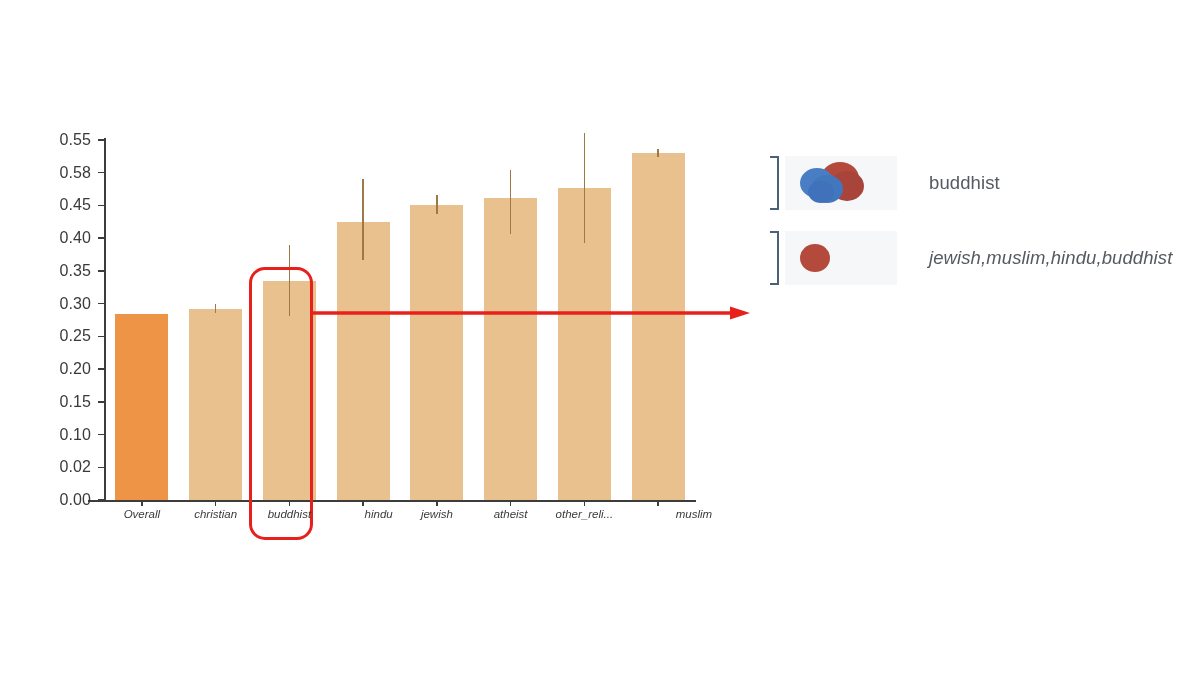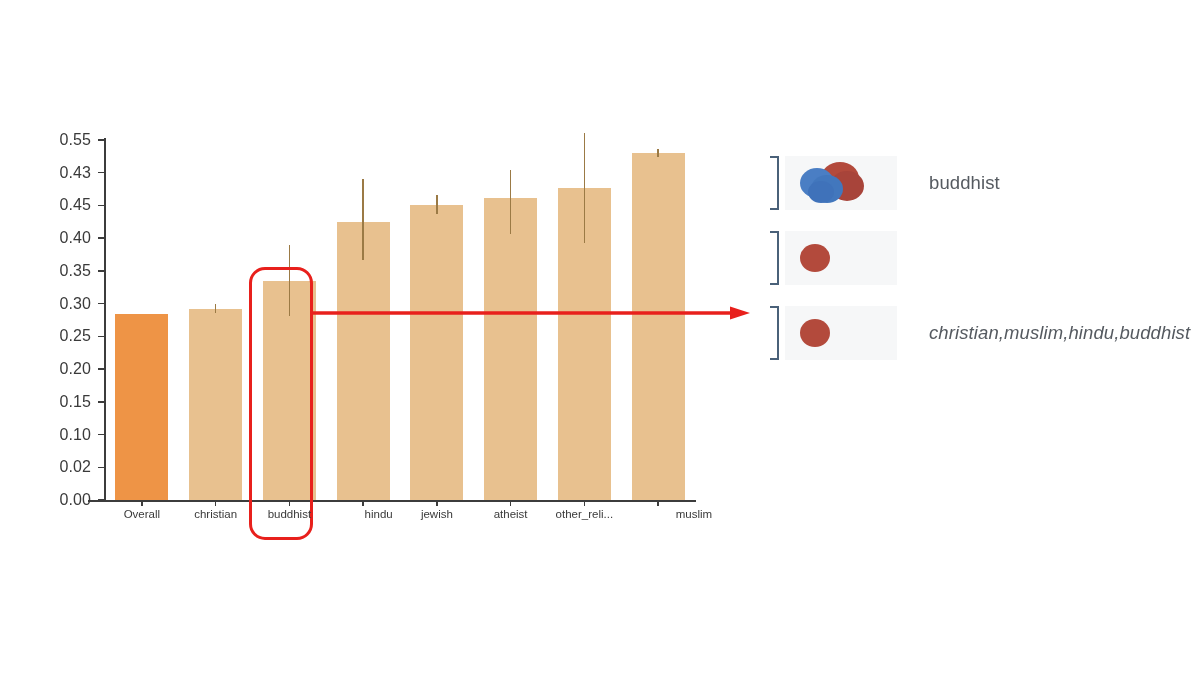--- a/index.html
+++ b/index.html
@@ -96,20 +96,21 @@
     height: 6px;
     background: #3c3c3c;
   }
   .x-label {
     position: absolute;
     top: 508px;
     transform: translateX(-50%);
     font-size: 11.5px;
     color: #3a3a3a;
     white-space: nowrap;
+    font-style: italic;
   }
 
   
   #annotation-box {
     position: absolute;
     left: 249px;
     top: 267px;
     width: 64px;
     height: 273px;
     border: 3px solid #e8201c;
@@ -208,21 +209,21 @@
       <div class="y-tick-label" style="top: 336.364px;">0.25</div>
       <div class="y-tick" style="top: 302.886px;"></div>
       <div class="y-tick-label" style="top: 303.636px;">0.30</div>
       <div class="y-tick" style="top: 270.159px;"></div>
       <div class="y-tick-label" style="top: 270.909px;">0.35</div>
       <div class="y-tick" style="top: 237.432px;"></div>
       <div class="y-tick-label" style="top: 238.182px;">0.40</div>
       <div class="y-tick" style="top: 204.705px;"></div>
       <div class="y-tick-label" style="top: 205.455px;">0.45</div>
       <div class="y-tick" style="top: 171.977px;"></div>
-      <div class="y-tick-label" style="top: 172.727px;">0.43</div>
+      <div class="y-tick-label" style="top: 172.727px;">0.58</div>
       <div class="y-tick" style="top: 139.25px;"></div>
       <div class="y-tick-label" style="top: 140px;">0.55</div>
     </div>
   <div id="plot-area">
       <div class="bar highlight" style="left: 10.325px; width: 53.1px; height: 185.891px; background: rgb(238, 148, 70);"></div>
       <div class="bar" style="left: 84.075px; width: 53.1px; height: 191.127px; background: rgb(232, 193, 143);"></div>
       <div class="errorbar" style="left: 109.825px; top: 163.636px; height: 9.16364px; background: rgb(155, 122, 69);"></div>
       <div class="bar" style="left: 157.825px; width: 53.1px; height: 218.618px; background: rgb(232, 193, 143);"></div>
       <div class="errorbar" style="left: 183.575px; top: 104.727px; height: 71.3455px; background: rgb(155, 122, 69);"></div>
       <div class="bar" style="left: 231.575px; width: 53.1px; height: 277.527px; background: rgb(232, 193, 143);"></div>
@@ -282,28 +283,18 @@
 
   <div class="legend-row">
     <div class="legend-bracket">
         <span></span>
       </div>
     <div class="legend-swatch">
       <svg viewBox="0 0 112 54" width="112" height="54">
         <ellipse cx="30" cy="27" rx="15" ry="14" fill="#b34a3c"></ellipse>
       </svg>
     </div>
+    <div class="legend-label italic">jewish,muslim,hindu,buddhist</div>
   </div>
 
-  <div class="legend-row">
-    <div class="legend-bracket">
-        <span></span>
-      </div>
-    <div class="legend-swatch">
-      <svg viewBox="0 0 112 54" width="112" height="54">
-        <ellipse cx="30" cy="27" rx="15" ry="14" fill="#b34a3c"></ellipse>
-      </svg>
-    </div>
-    <div class="legend-label italic">christian,muslim,hindu,buddhist</div>
-  </div>
 
 
 </div>
 
 </body></html>

